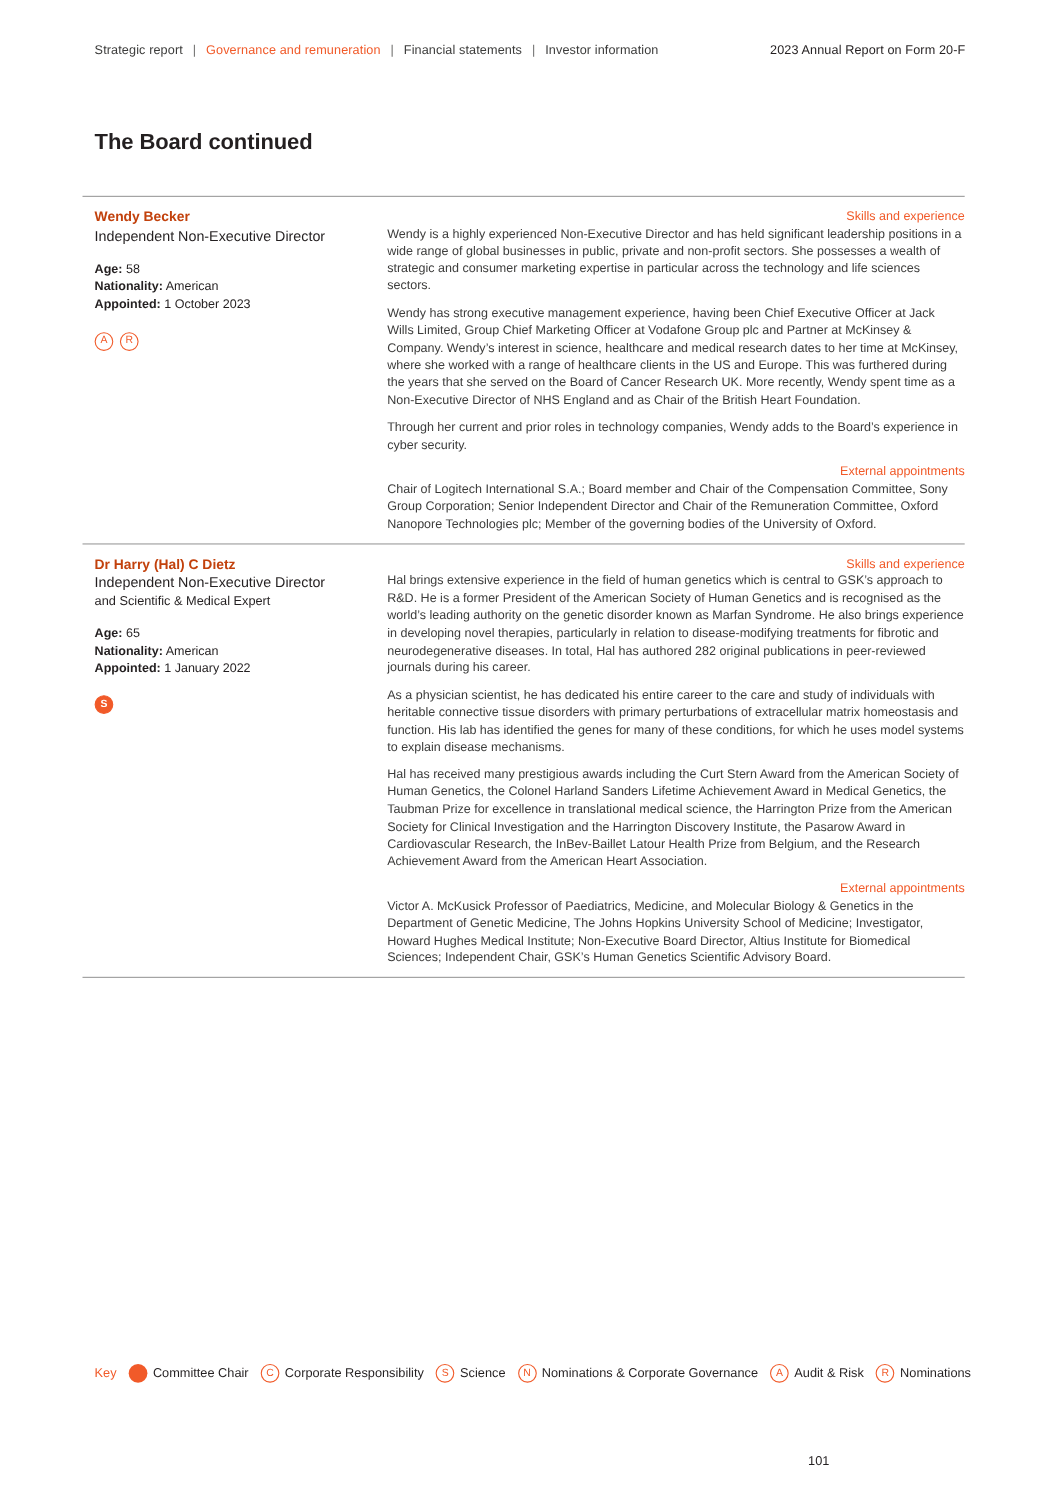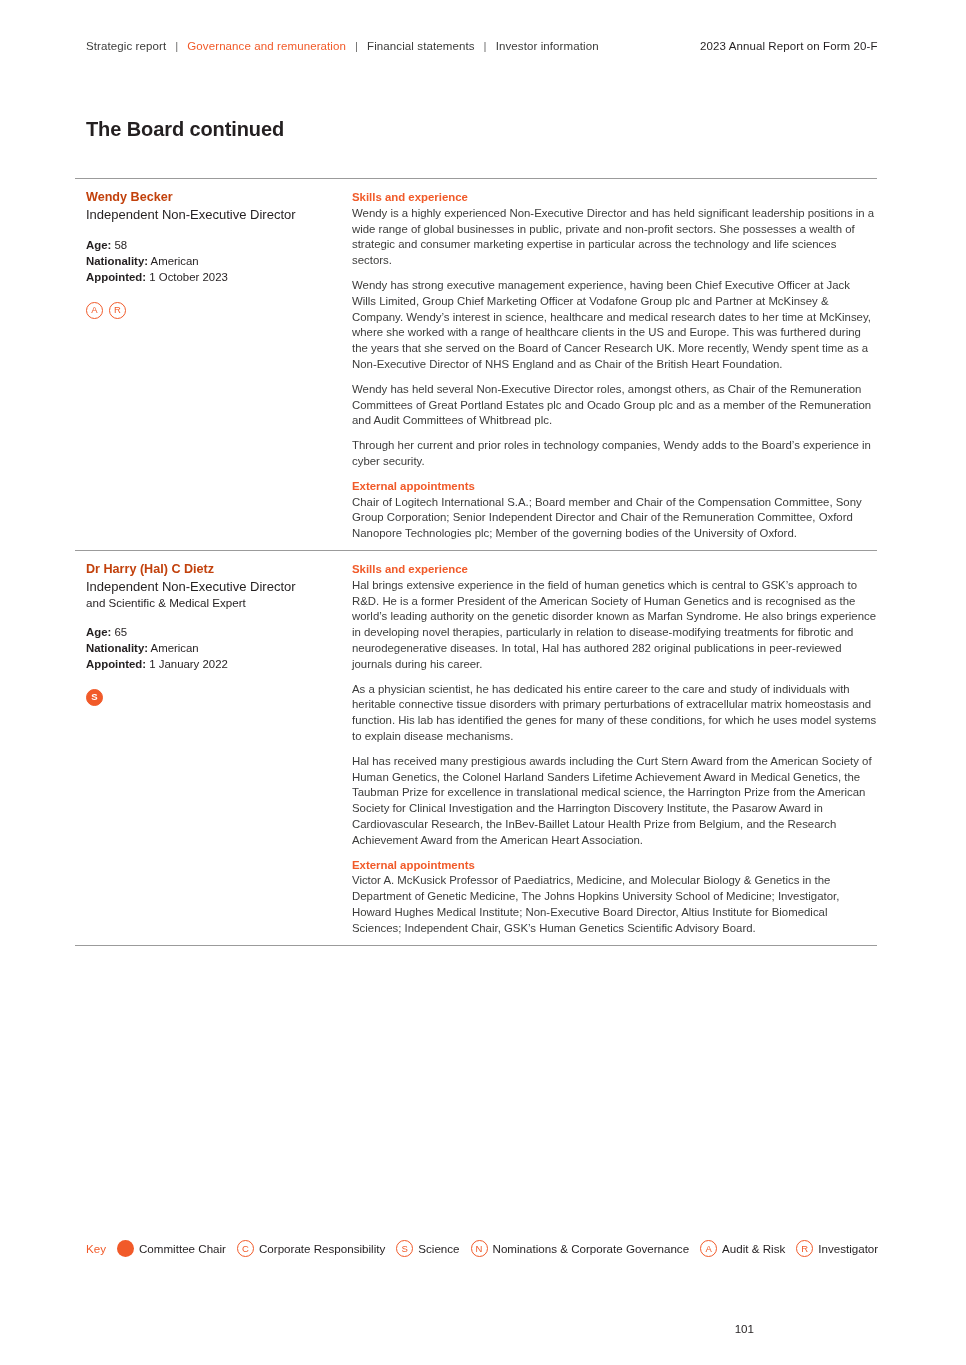--- a/index.html
+++ b/index.html
@@ -142,23 +142,24 @@
   .badge.filled {
     background: #f15a29;
     border-color: #f15a29;
     color: #ffffff;
     font-weight: bold;
   }
 
   .sec-head {
     color: #f15a29;
     font-size: 11.4px;
-    font-weight: bold;
+    font-weight: normal;
     margin: 0 0 1px 0;
     line-height: 1.3;
+    text-align: right;
   }
   .para {
     font-size: 11.4px;
     line-height: 1.385;
     margin: 0 0 9px 0;
     color: #3c3c3b;
     text-align: left;
   }
   .para:last-child { margin-bottom: 0; }
 
@@ -243,21 +244,20 @@
         </div>
         <div class="badges">
           <span class="badge">A</span>
           <span class="badge">R</span>
         </div>
       </div>
       <div class="col-right">
         <div class="sec-head">Skills and experience</div>
         <p class="para">Wendy is a highly experienced Non-Executive Director and has held significant leadership positions in a wide range of global businesses in public, private and non-profit sectors. She possesses a wealth of strategic and consumer marketing expertise in particular across the technology and life sciences sectors.</p>
         <p class="para">Wendy has strong executive management experience, having been Chief Executive Officer at Jack Wills Limited, Group Chief Marketing Officer at Vodafone Group plc and Partner at McKinsey &amp; Company. Wendy’s interest in science, healthcare and medical research dates to her time at McKinsey, where she worked with a range of healthcare clients in the US and Europe. This was furthered during the years that she served on the Board of Cancer Research UK. More recently, Wendy spent time as a Non-Executive Director of NHS England and as Chair of the British Heart Foundation.</p>
-        <p class="para">Wendy has held several Non-Executive Director roles, amongst others, as Chair of the Remuneration Committees of Great Portland Estates plc and Ocado Group plc and as a member of the Remuneration and Audit Committees of Whitbread plc.</p>
         <p class="para">Through her current and prior roles in technology companies, Wendy adds to the Board’s experience in cyber security.</p>
         <div class="sec-head">External appointments</div>
         <p class="para">Chair of Logitech International S.A.; Board member and Chair of the Compensation Committee, Sony Group Corporation; Senior Independent Director and Chair of the Remuneration Committee, Oxford Nanopore Technologies plc; Member of the governing bodies of the University of Oxford.</p>
       </div>
     </div>
 
     <div class="director">
       <div class="col-left">
         <div class="dir-name">Dr Harry (Hal) C Dietz</div>
         <div class="dir-role">Independent Non-Executive Director</div>
@@ -315,19 +315,19 @@
       <span class="key-text">Nominations &amp; Corporate Governance</span>
     </span>
 
     <span class="key-item">
       <span class="badge">A</span>
       <span class="key-text">Audit &amp; Risk</span>
     </span>
 
     <span class="key-item">
       <span class="badge">R</span>
-      <span class="key-text">Investigator</span>
+      <span class="key-text">Nominations</span>
     </span>
   </div>
 
   <div class="page-no">101</div>
 
 </div>
 
 </body></html>

